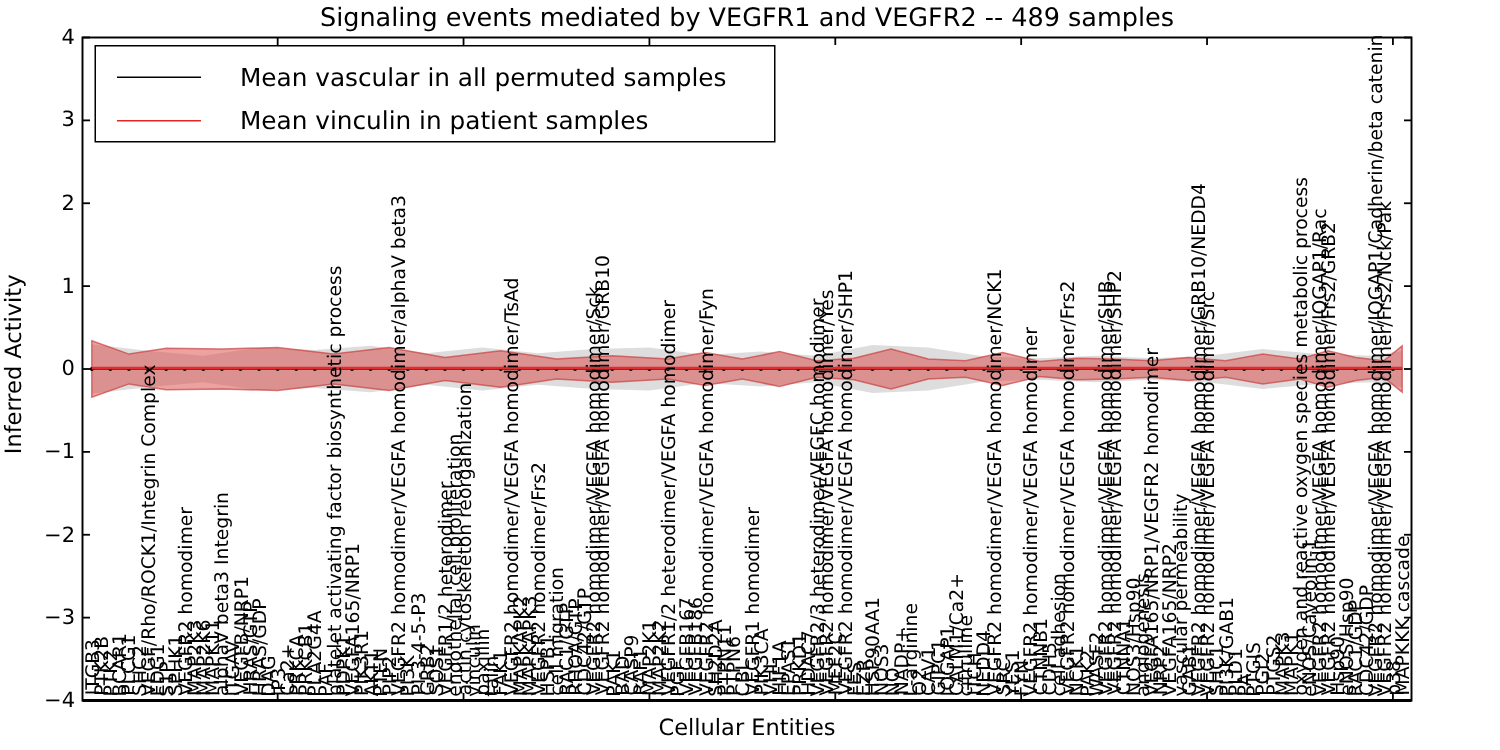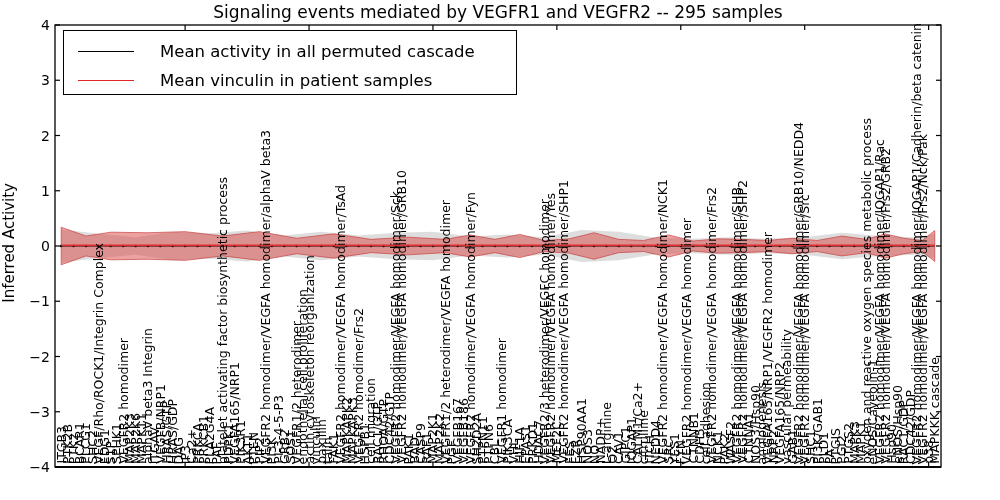--- a/index.html
+++ b/index.html
@@ -130,27 +130,28 @@
       <line x1="55" y1="190.75" x2="60" y2="190.75" stroke="#000" stroke-width="1.2"></line>
       <line x1="941" y1="190.75" x2="936" y2="190.75" stroke="#000" stroke-width="1.2"></line>
       <line x1="55" y1="135.5" x2="60" y2="135.5" stroke="#000" stroke-width="1.2"></line>
       <line x1="941" y1="135.5" x2="936" y2="135.5" stroke="#000" stroke-width="1.2"></line>
       <line x1="55" y1="80.25" x2="60" y2="80.25" stroke="#000" stroke-width="1.2"></line>
       <line x1="941" y1="80.25" x2="936" y2="80.25" stroke="#000" stroke-width="1.2"></line>
       <line x1="55" y1="25" x2="60" y2="25" stroke="#000" stroke-width="1.2"></line>
       <line x1="941" y1="25" x2="936" y2="25" stroke="#000" stroke-width="1.2"></line>
     </svg>
 
-  <div class="title">Signaling events mediated by VEGFR1 and VEGFR2 -- 295 samples</div>
+  <div class="title">Signaling events mediated by VEGFR1 and VEGFR2 -- 489 samples</div>
   <div class="ylabel">Inferred Activity</div>
+  <div class="xlabel">Cellular Entities</div>
 
   <div class="legend">
     <div class="leg-row r0">
       <span class="leg-line" id="leg-line-0" style="border-top-color: rgb(0, 0, 0);"></span>
-      <span class="leg-text">Mean activity in all permuted cascade</span>
+      <span class="leg-text">Mean vascular in all permuted samples</span>
     </div>
     <div class="leg-row r1">
       <span class="leg-line" id="leg-line-1" style="border-top-color: rgb(224, 38, 38);"></span>
       <span class="leg-text">Mean vinculin in patient samples</span>
     </div>
   </div>
 
   <div id="ytick-holder">
       <div class="ytick" style="left: 16px; top: 17px;">4</div>
       <div class="ytick" style="left: 16px; top: 72.25px;">3</div>

